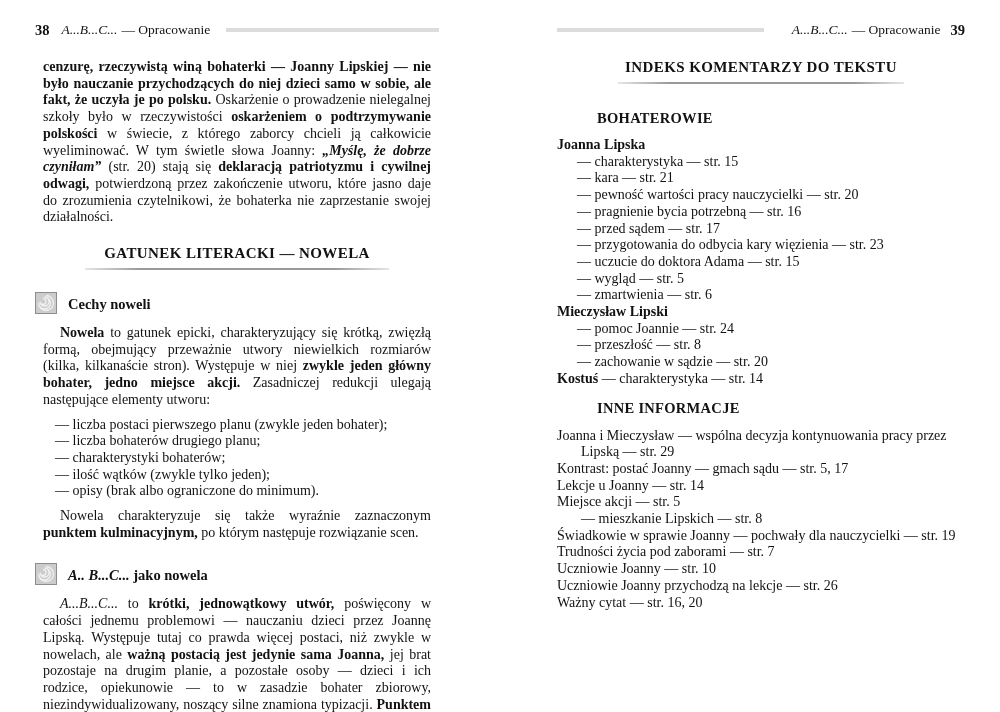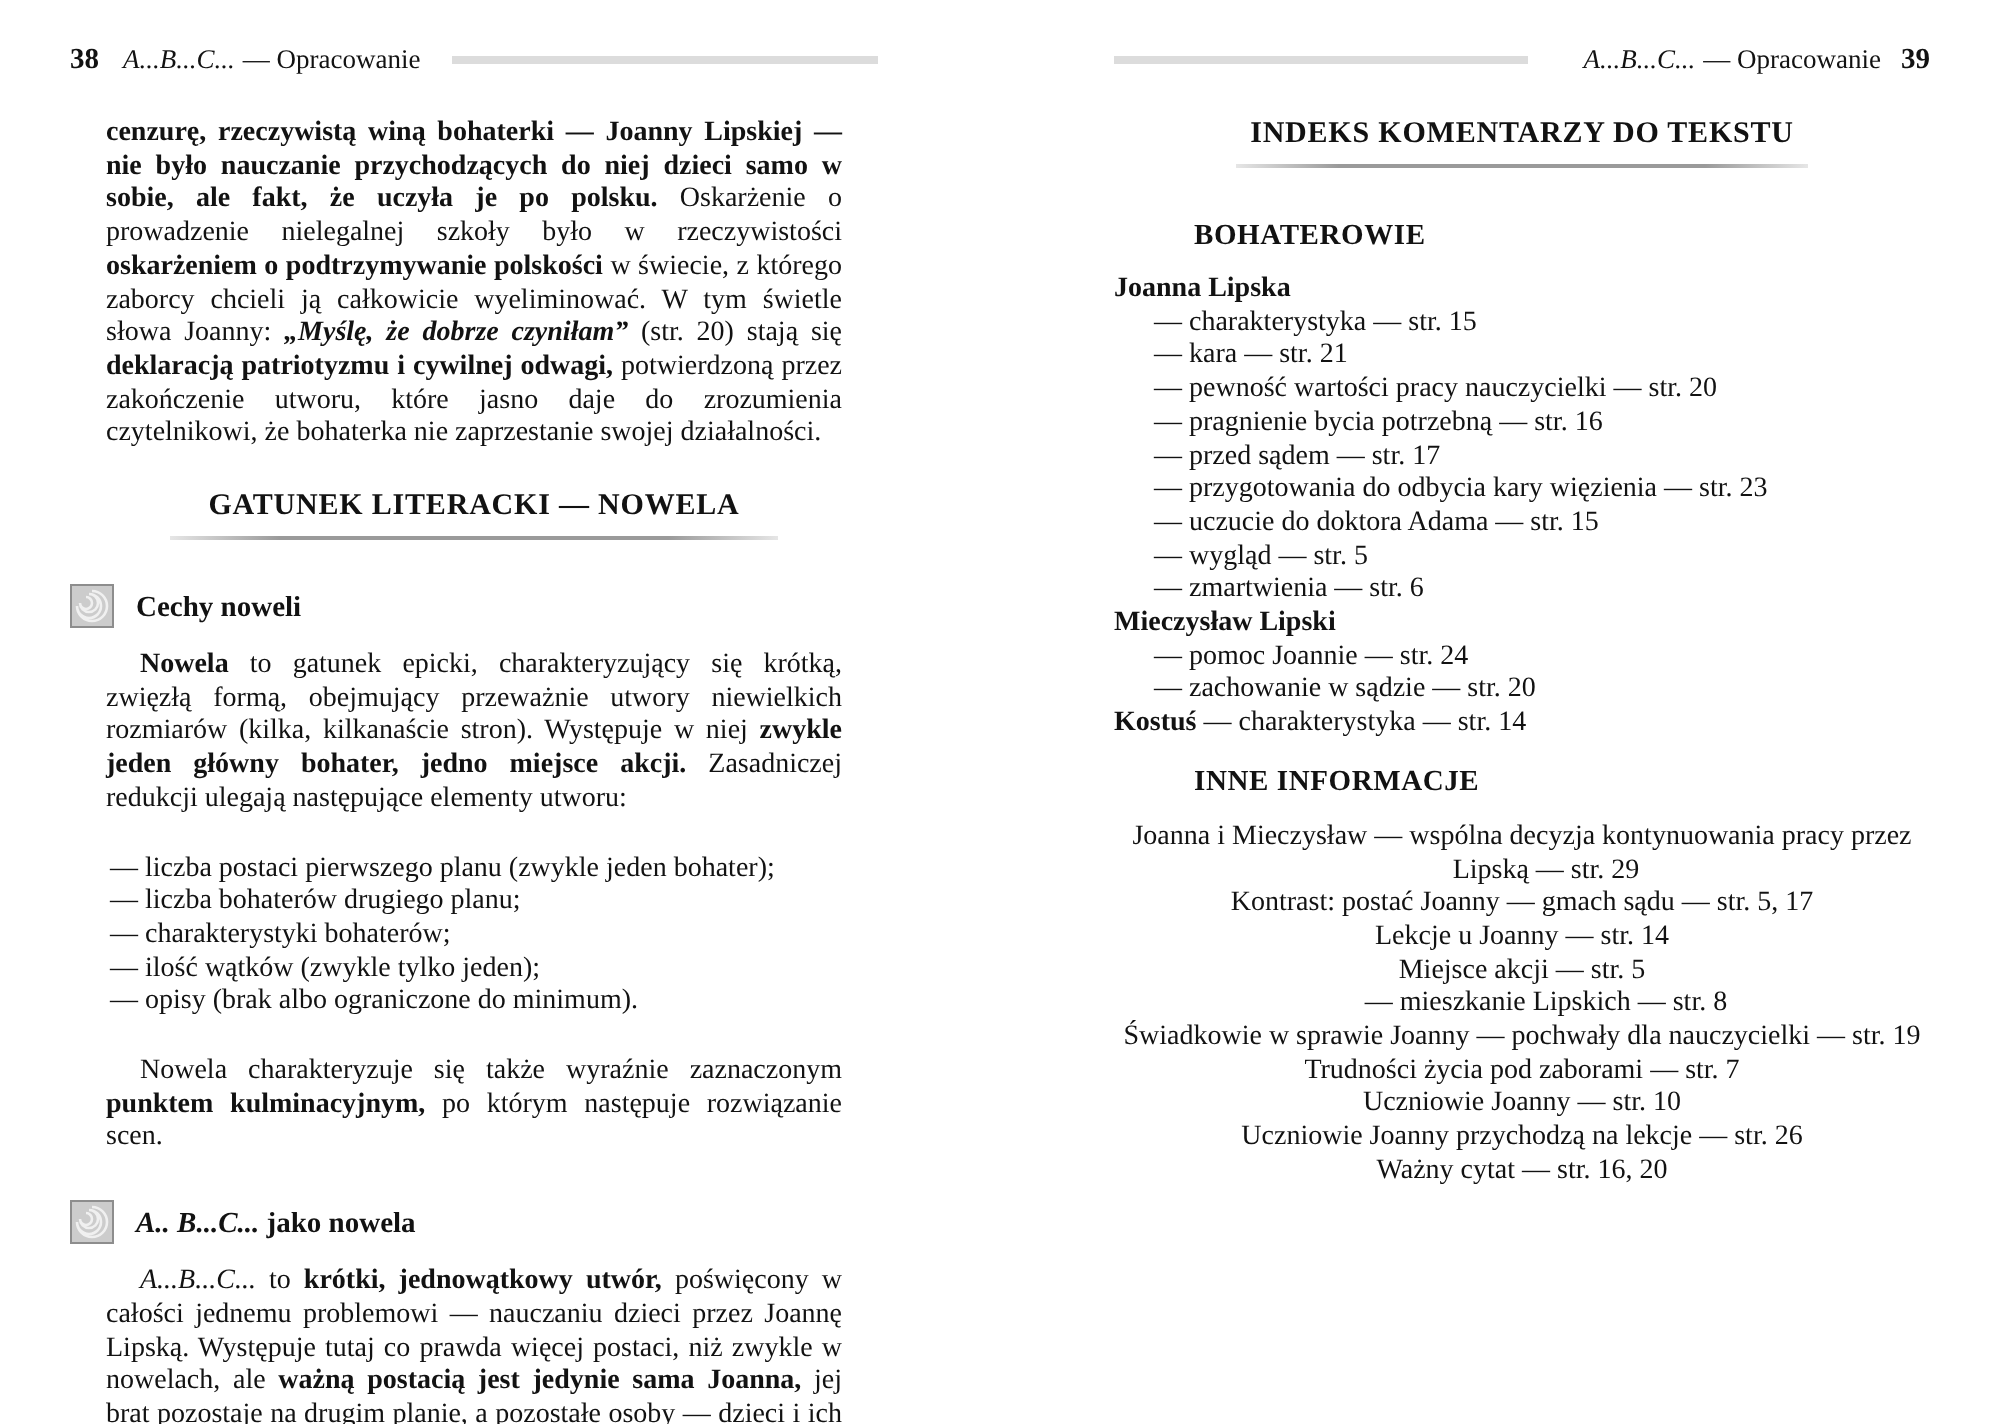--- a/index.html
+++ b/index.html
@@ -34,34 +34,34 @@
     background:linear-gradient(to right,#e6e6e6,#9a9a9a 18%,#9a9a9a 82%,#e6e6e6);}
   .page-left  .heading-underline{width:304px;}
   .page-right .heading-underline{width:286px;}
 
   
   .sub-heading{margin-top:22px;display:flex;align-items:flex-end;gap:11px;}
   .ornament{width:22px;height:22px;flex:0 0 auto;}
   .sub-heading .st{font-weight:bold;font-size:14.5px;padding-bottom:1px;}
 
   
-  .para{margin:18px;}
+  .para{margin:8px;}
   .para.first{margin-top:21px;}
   .para.after-head{margin-top:11px;}
   .para.indent{text-indent:17px;}
   .feature-list{margin:0;}
   .feature-list .li{padding-left:20px;text-align:left;}
 
   
   .index-section-label{font-weight:bold;font-size:14.5px;margin:26px 0 0 40px;letter-spacing:.3px;}
   .char-name{font-weight:bold;margin-top:10px;}
   .char-name.tight{margin-top:0;}
   .index-sub{padding-left:20px;}
   .inne-block{margin-top:11px;}
-  .inne-item{padding-left:24px;text-indent:-24px;text-align:center;}
+  .inne-item{padding-left:24px;text-indent:-24px;text-align:left;}
   .inne-item.sub{padding-left:24px;text-indent:0;}
   .kostus-line{margin-top:0;}
 </style>
 </head>
 <body>
 
 <div class="spread">
 
   <div class="page page-left">
 
@@ -136,20 +136,21 @@
       <div class="index-sub">— przed sądem — str. 17</div>
       <div class="index-sub">— przygotowania do odbycia kary więzienia — str. 23</div>
       <div class="index-sub">— uczucie do doktora Adama — str. 15</div>
       <div class="index-sub">— wygląd — str. 5</div>
       <div class="index-sub">— zmartwienia — str. 6</div>
     </div>
 
     <div class="body-text">
       <div class="char-name tight">Mieczysław Lipski</div>
       <div class="index-sub">— pomoc Joannie — str. 24</div>
+      <div class="index-sub">— przeszłość — str. 8</div>
       <div class="index-sub">— zachowanie w sądzie — str. 20</div>
     </div>
 
     <div class="body-text kostus-line"><b>Kostuś</b><span> — charakterystyka — str. 14</span></div>
 
     <div class="index-section-label" style="margin-top:12px;">INNE INFORMACJE</div>
 
     <div class="body-text inne-block">
       <div class="inne-item">Joanna i Mieczysław — wspólna decyzja kontynuowania pracy przez Lipską — str. 29</div>
       <div class="inne-item">Kontrast: postać Joanny — gmach sądu — str. 5, 17</div>

